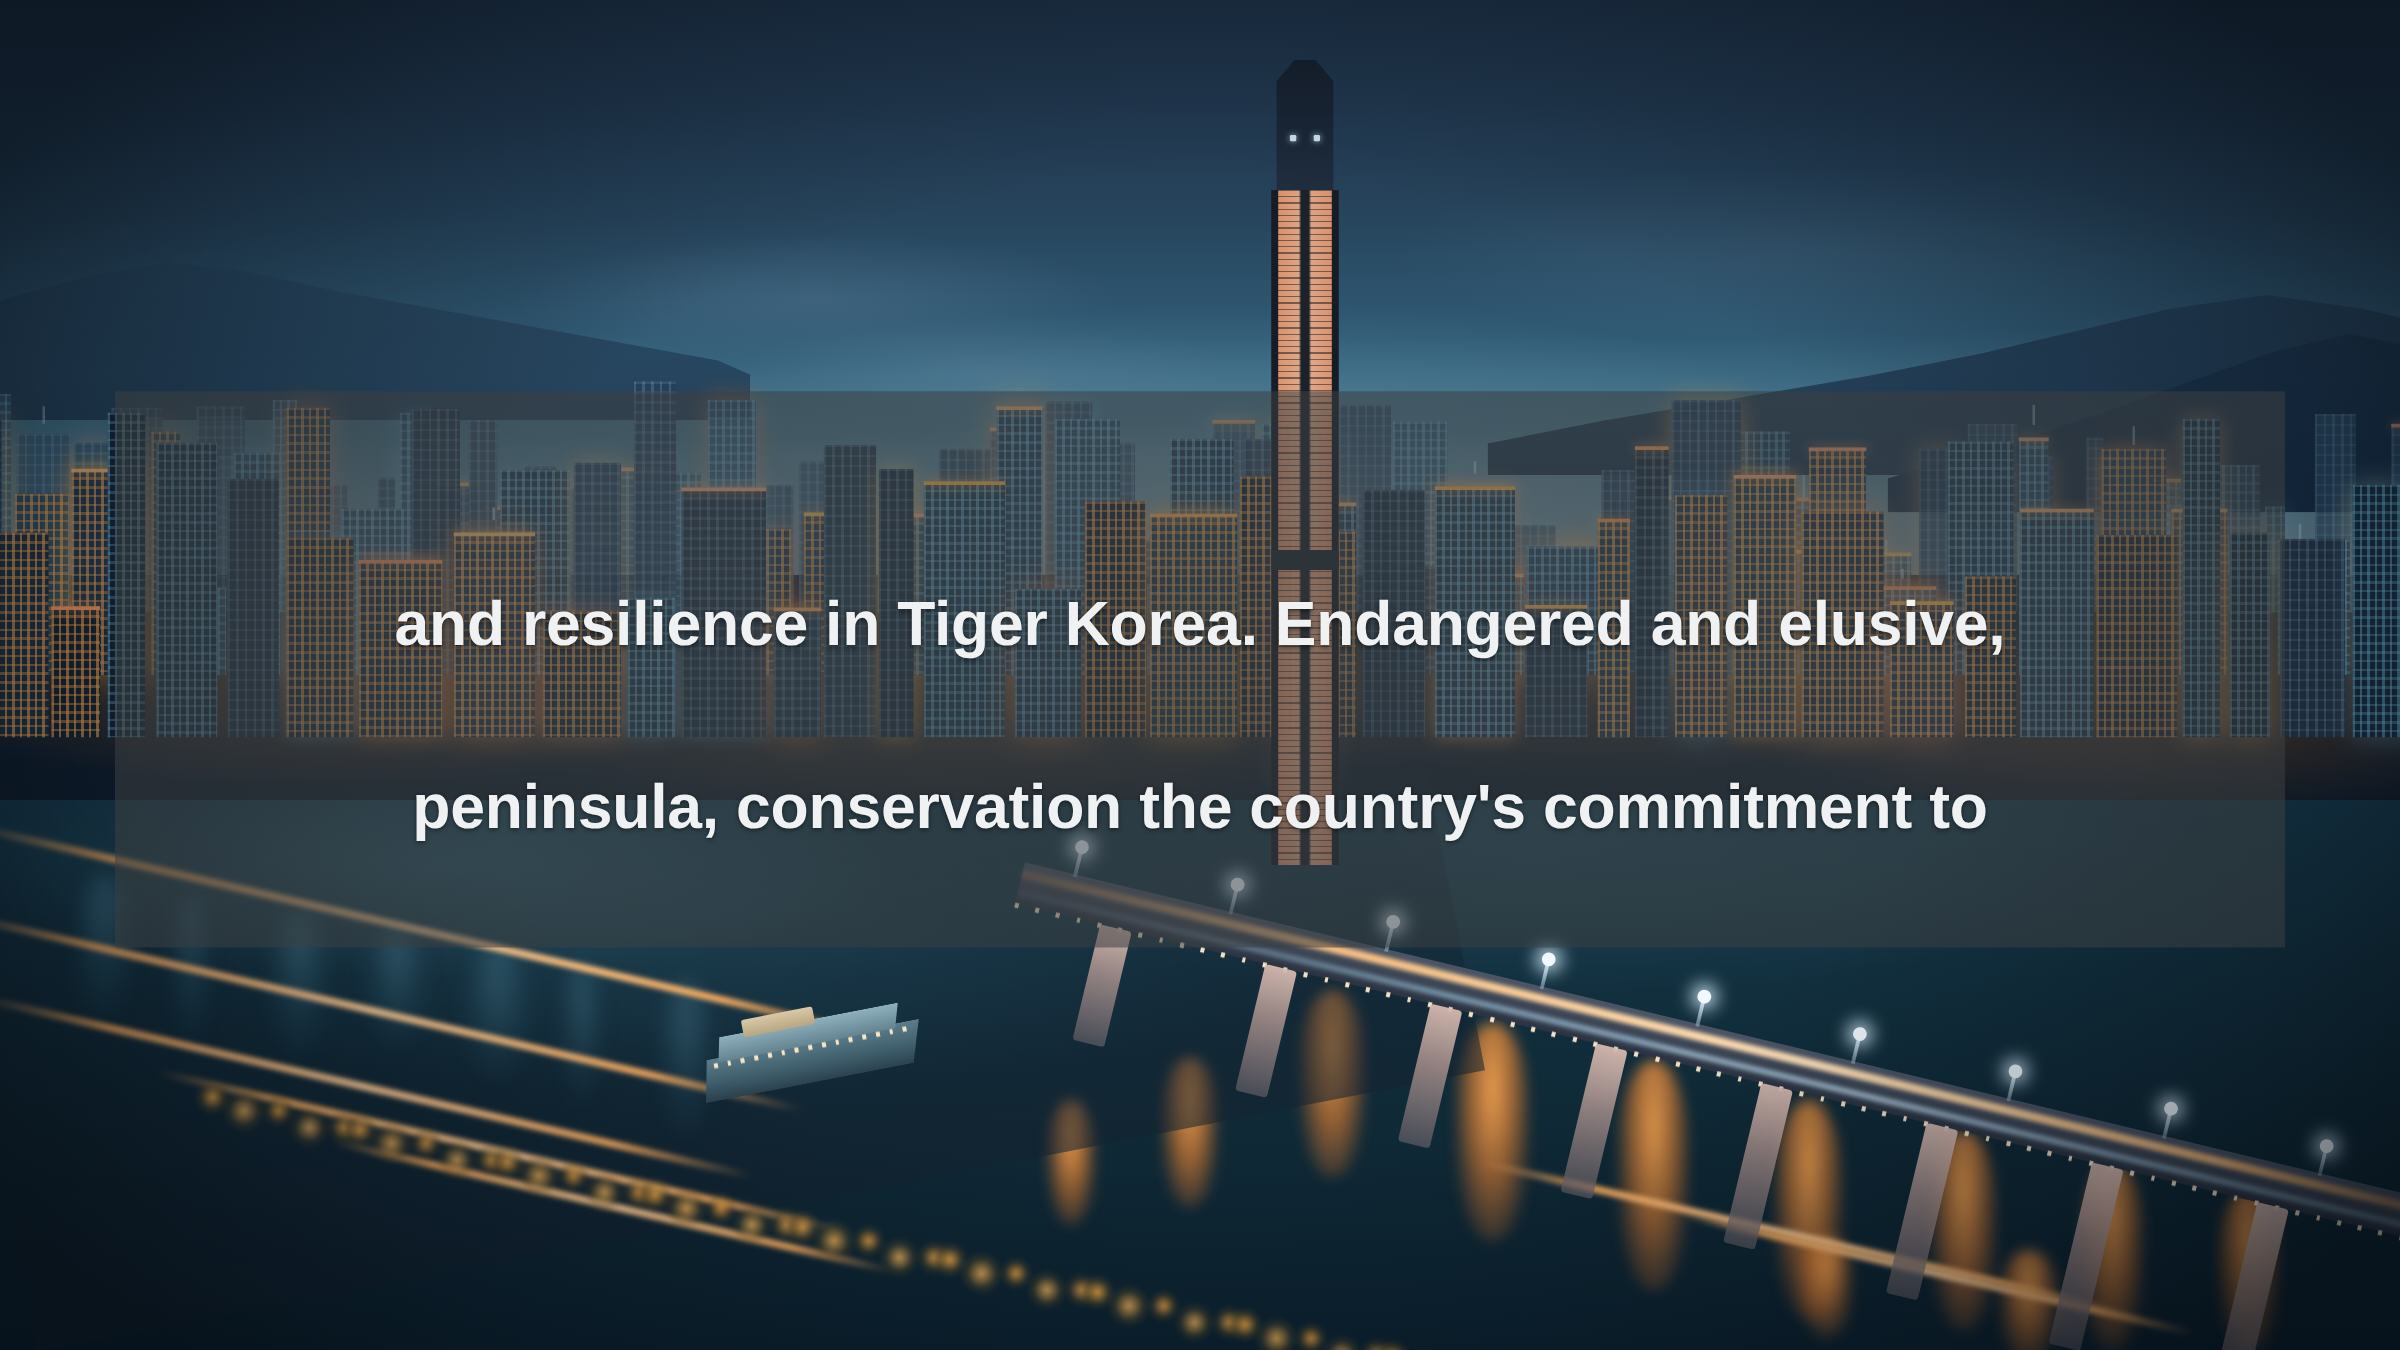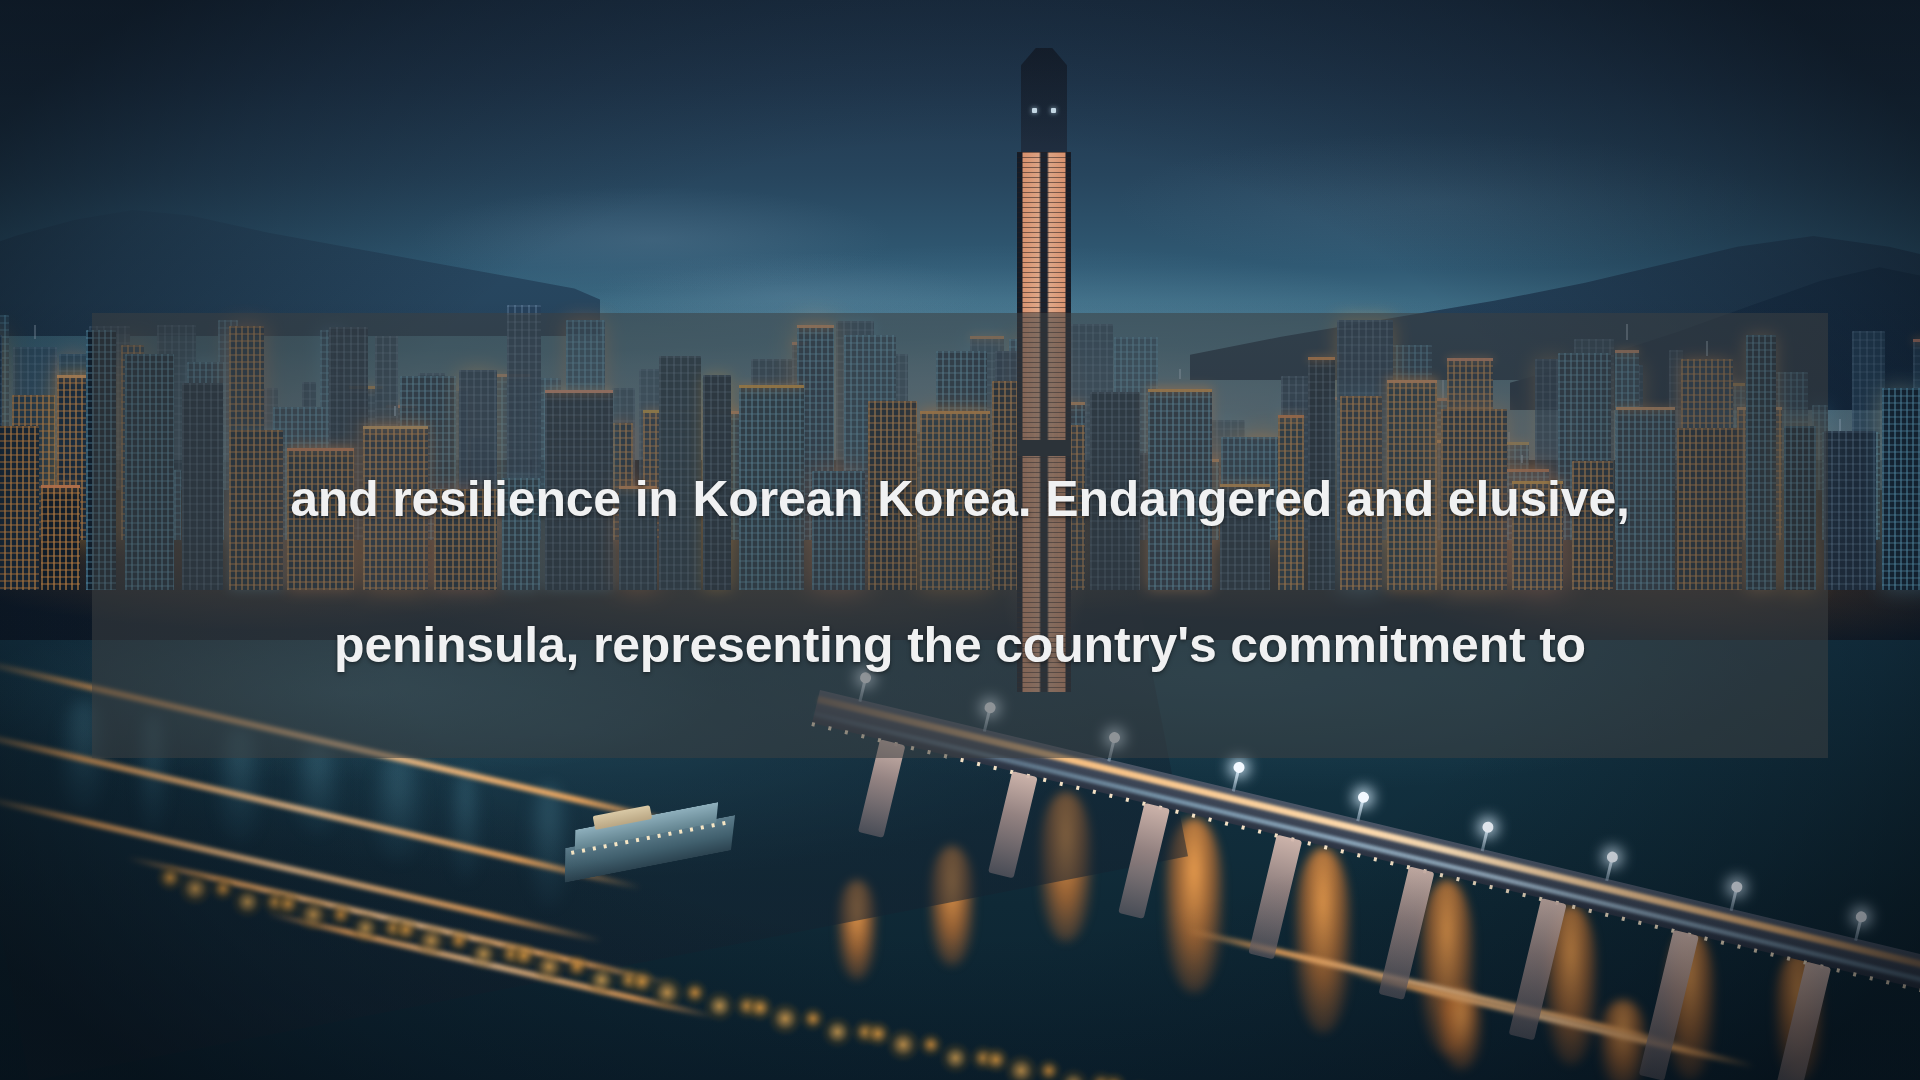--- a/index.html
+++ b/index.html
@@ -606,16 +606,16 @@
   <div id="boat">
     <div class="hull"></div>
     <div class="deck2"></div>
     <div class="cab"></div>
     <div class="lights"></div>
   </div>
 
   <div class="vignette"></div>
 
   <div id="caption-overlay" style="background: rgba(60, 63, 66, 0.55);">
-    <div id="caption-text" style="color: rgb(240, 241, 242);"><br><span>and resilience in Korean Korea. Endangered and elusive,</span><br><br><span>peninsula, representing the country's commitment to</span><br></div>
+    <div id="caption-text" style="color: rgb(240, 241, 242);"><br><span>and resilience in Tiger Korea. Endangered and elusive,</span><br><br><span>peninsula, conservation the country's commitment to</span><br></div>
   </div>
 
 </div>
 
 </body></html>

